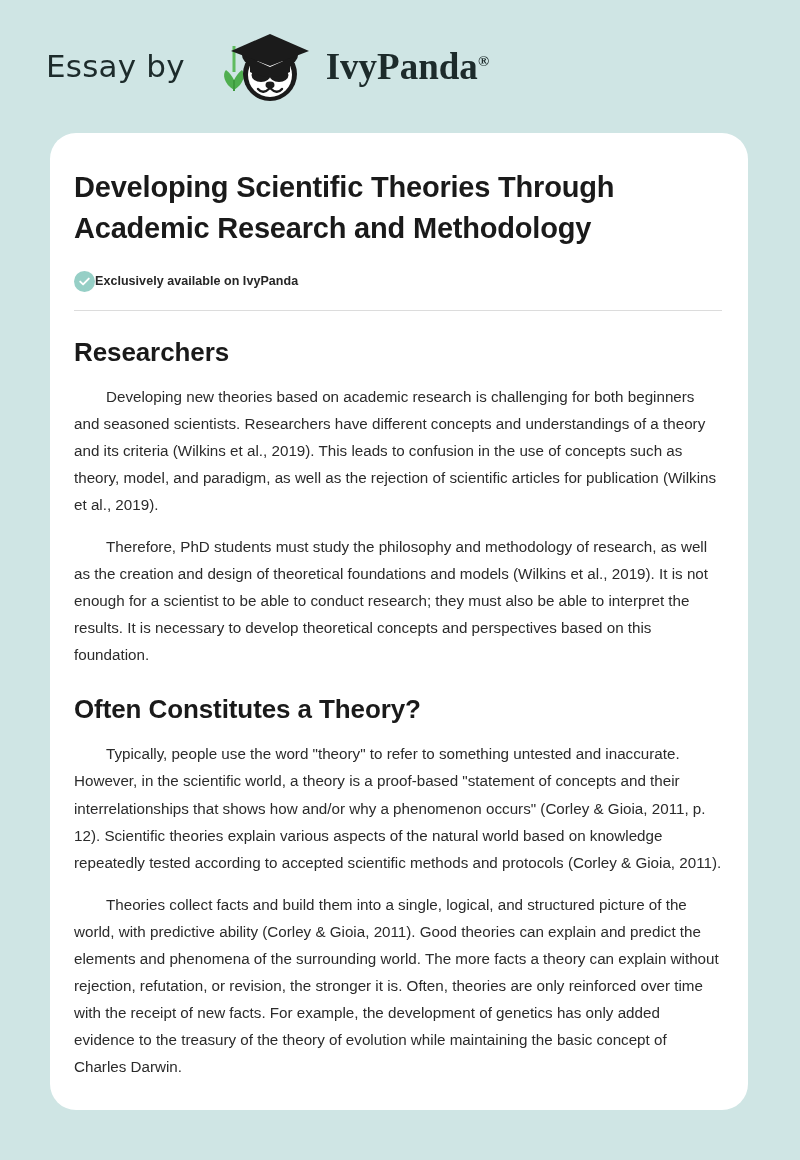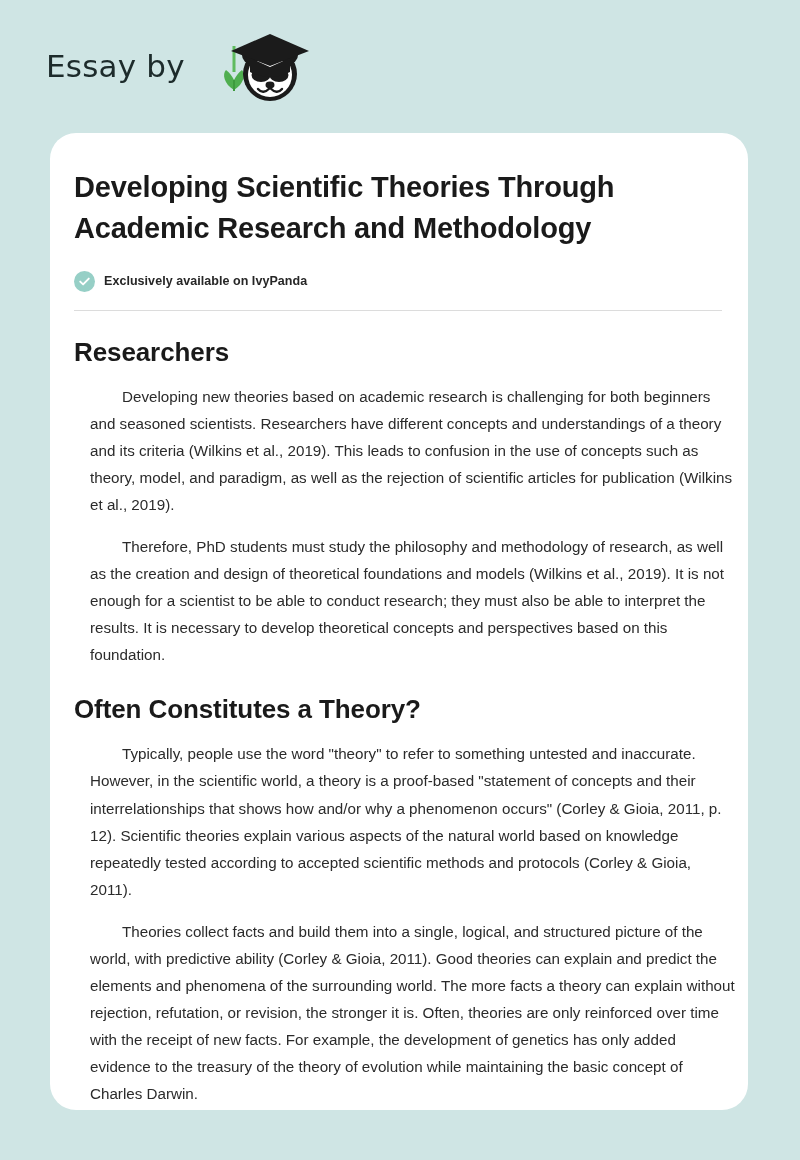--- a/index.html
+++ b/index.html
@@ -91,21 +91,21 @@
     line-height: 1.43;
     color: #1a1a1a;
     margin: 0 0 0 0;
     letter-spacing: -0.2px;
     max-width: 640px;
   }
 
   .badge-row {
     display: flex;
     align-items: center;
-    gap: 9px;
+    gap: 0;
     margin-top: 21px;
   }
   .badge-check {
     width: 21px;
     height: 21px;
     border-radius: 50%;
     background: #96cfc6;
     display: flex;
     align-items: center;
     justify-content: center;
@@ -134,21 +134,21 @@
     color: #1a1a1a;
     margin: 26px 0 0 0;
     letter-spacing: -0.1px;
   }
 
   p.para {
     font-family: "Liberation Sans", sans-serif;
     font-size: 15.2px;
     line-height: 1.78;
     color: #2b2b2b;
-    margin: 15px 0 0 16px;
+    margin: 15px 0 0 0;
     text-indent: 32px;
     max-width: 648px;
   }
 </style>
 </head>
 <body>
 
 <div id="page">
 
   <div class="header">
@@ -177,20 +177,23 @@
 
           <ellipse cx="60" cy="57" rx="4.5" ry="3.4" fill="#1b1b1b"></ellipse>
           <path d="M60 60 q-7 7 -12 1" stroke="#1b1b1b" stroke-width="2.4" fill="none" stroke-linecap="round"></path>
           <path d="M60 60 q7 7 12 1" stroke="#1b1b1b" stroke-width="2.4" fill="none" stroke-linecap="round"></path>
 
           <path d="M21 23 L60 6 L99 23 L60 38 Z" fill="#1b1b1b"></path>
           <path d="M40 30 L40 44 Q60 54 80 44 L80 30 L60 39 Z" fill="#1b1b1b"></path>
         </svg>
       </span>
 
+      <span class="wordmark">
+        <span>IvyPanda</span><span class="reg">®</span>
+      </span>
     </div>
   </div>
 
   <div class="card">
     <div class="card-inner">
 
       <h1 class="doc-title">Developing Scientific Theories Through Academic Research and Methodology</h1>
 
       <div class="badge-row">
         <span class="badge-check">

